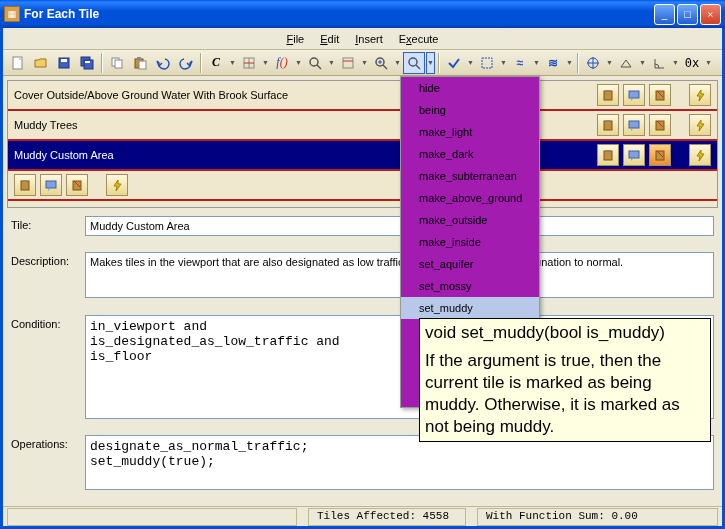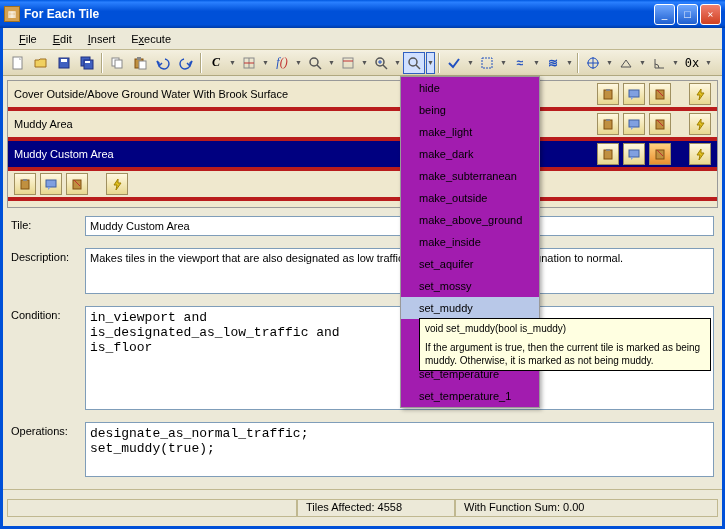--- a/index.html
+++ b/index.html
@@ -2,47 +2,47 @@
 <html><head>
 <meta charset="utf-8">
 <style>
 * { box-sizing: border-box; margin: 0; padding: 0; }
 body { font-family: Tahoma, sans-serif; font-size: 11px; background: #ece9d8; width: 725px; height: 529px; overflow: hidden; position: relative; }
 .titlebar { background: linear-gradient(to bottom, #0058e0 0%, #2a80ff 8%, #0050d8 40%, #0050d8 88%, #003ca8 100%); height: 28px; display: flex; align-items: center; padding: 0 4px; color: #fff; }
 .titlebar .icon { width: 16px; height: 16px; background: #d4a050; border: 1px solid #a07020; margin-right: 4px; display: flex; align-items: center; justify-content: center; font-size: 9px; }
 .titlebar .title { font-weight: bold; font-size: 12px; flex: 1; }
 .titlebar .winbtn { width: 21px; height: 21px; background: linear-gradient(to bottom, #6fa8ff, #2060d0); border: 1px solid #fff; border-radius: 3px; margin-left: 2px; color: #fff; display: flex; align-items: center; justify-content: center; font-weight: bold; font-size: 11px; cursor: pointer; font-family: Tahoma; }
 .titlebar .winbtn.close { background: linear-gradient(to bottom, #f08070, #d04020); }
-.menubar { background: #ece9d8; height: 22px; display: flex; align-items: center; padding: 8px 8px; border-bottom: 1px solid #c0b890; }
+.menubar { background: #ece9d8; height: 22px; display: flex; align-items: center; padding: 8px 8px; border-bottom: 1px solid #c0b890; justify-content: center; }
 .menubar .menu { padding: 2px 8px; cursor: pointer; }
 .menubar .menu u { text-decoration: underline; }
 .toolbar { background: linear-gradient(to bottom, #f4f0e0, #e0d8b8); height: 26px; display: flex; align-items: center; padding: 0 4px; border-bottom: 1px solid #b0a880; gap: 1px; }
 .tbtn { width: 22px; height: 22px; display: flex; align-items: center; justify-content: center; cursor: pointer; border: 1px solid transparent; font-size: 12px; }
 .tdrop { width: 9px; height: 22px; display: flex; align-items: center; justify-content: center; font-size: 7px; color: #555; cursor: pointer; }
 .tsep { width: 2px; height: 20px; border-left: 1px solid #b0a880; border-right: 1px solid #fff; margin: 0 2px; }
 .content { border: 3px solid #0050d8; border-top: none; height: calc(529px - 28px); background: #ece9d8; position: relative; }
 .content-inner { padding: 0; height: 100%; display: flex; flex-direction: column; }
 .list-area { border: 1px solid #999; margin: 4px; background: #efe8ce; overflow: auto; }
-.list-row { display: flex; align-items: center; height: 30px; border-bottom: 4px solid #b91c1c; padding: 0 6px; }
+.list-row { display: flex; align-items: center; height: 30px; border-bottom: 2px solid #b91c1c; padding: 0 6px; }
 .list-row.selected { background: #000080; color: #fff; }
 .list-row .label { flex: 1; }
 .list-row .actions { display: flex; gap: 4px; }
 .abtn { width: 22px; height: 22px; background: linear-gradient(to bottom, #fff8e0, #e8d890); border: 1px solid #a09060; display: flex; align-items: center; justify-content: center; cursor: pointer; font-size: 11px; }
 .abtn.sel { background: linear-gradient(to bottom, #ffd080, #e89030); }
 .form-area { flex: 1; padding: 4px 8px; display: grid; grid-template-columns: 68px 1fr; gap: 4px 6px; align-items: start; }
 .form-area label { padding-top: 3px; }
 .finput { border: 1px solid #7f9db9; background: #fff; padding: 3px 4px; font: inherit; width: 100%; }
 .ftext { border: 1px solid #7f9db9; background: #fff; padding: 3px 4px; font: inherit; width: 100%; resize: none; }
 .ftext.mono { font-family: "Courier New", monospace; font-size: 13px; }
-.statusbar { height: 37px; border-top: 1px solid #c0b890; display: flex; align-items: center; padding: 0 4px; gap: 0; }
+.statusbar { height: 20px; border-top: 1px solid #c0b890; display: flex; align-items: center; padding: 0 4px; gap: 11px; font-family: Liberation Mono, monospace; }
 .statusbar .cell { border: 1px solid #c0b890; height: 18px; padding: 1px 8px; background: #ece9d8; }
 .dropdown-menu { position: absolute; left: 400px; top: 76px; width: 140px; background: #a21caf; border: 1px solid #999; box-shadow: 2px 2px 4px rgba(0,0,0,.3); z-index: 10; }
 .dropdown-menu .mitem { padding: 5px 18px; cursor: pointer; font-size: 11px; }
 .dropdown-menu .mitem.highlighted { background: #b8c8e8; }
-.tooltip { position: absolute; left: 419px; top: 318px; width: 292px; background: #ffffe1; border: 1px solid #000; padding: 3px 5px; font-size: 10px; z-index: 11; line-height: 1.3; }
+.tooltip { position: absolute; left: 419px; top: 318px; width: 292px; background: #ffffe1; border: 1px solid #000; padding: 3px 5px; font-size: 17px; z-index: 11; line-height: 1.3; }
 svg { display: block; }
 </style>
 </head>
 <body>
 
 <div class="titlebar">
   <div class="icon">▦</div>
   <div class="title">For Each Tile</div>
   <div class="winbtn">_</div>
   <div class="winbtn">□</div>
@@ -218,21 +218,21 @@
                 </svg>
               </div>
               <div class="abtn" style="margin-left: 14px;">
                 <svg width="12" height="12">
                   <path d="M7 1 L3 7 L6 7 L5 12 L10 5 L7 5 Z" fill="#e0c020" stroke="#a08000"></path>
                 </svg>
               </div>
             </div>
           </div>
           <div class="list-row">
-            <div class="label">Muddy Area</div>
+            <div class="label">Muddy Trees</div>
             <div class="actions">
               <div class="abtn">
                 <svg width="12" height="12">
                   <rect x="2" y="2" width="8" height="9" fill="#c09040" stroke="#805010"></rect>
                   <rect x="4" y="1" width="4" height="2" fill="#888"></rect>
                 </svg>
               </div>
               <div class="abtn">
                 <svg width="12" height="12">
                   <rect x="1" y="2" width="10" height="7" fill="#80a0e0" stroke="#4060a0"></rect>
@@ -332,22 +332,22 @@
 
 </div>
 </div>
 
 <div class="dropdown-menu" id="dropdown">
     <div class="mitem">hide</div>
     <div class="mitem">being</div>
     <div class="mitem">make_light</div>
     <div class="mitem">make_dark</div>
     <div class="mitem">make_subterranean</div>
+    <div class="mitem">make_above_ground</div>
     <div class="mitem">make_outside</div>
-    <div class="mitem">make_above_ground</div>
     <div class="mitem">make_inside</div>
     <div class="mitem">set_aquifer</div>
     <div class="mitem">set_mossy</div>
     <div class="mitem highlighted">set_muddy</div>
     <div class="mitem">set_</div>
     <div class="mitem">set_</div>
     <div class="mitem">set_temperature</div>
     <div class="mitem">set_temperature_1</div>
   </div>
 

